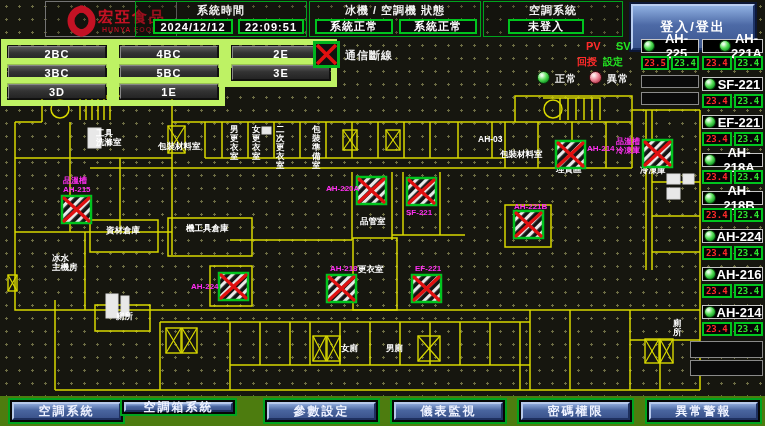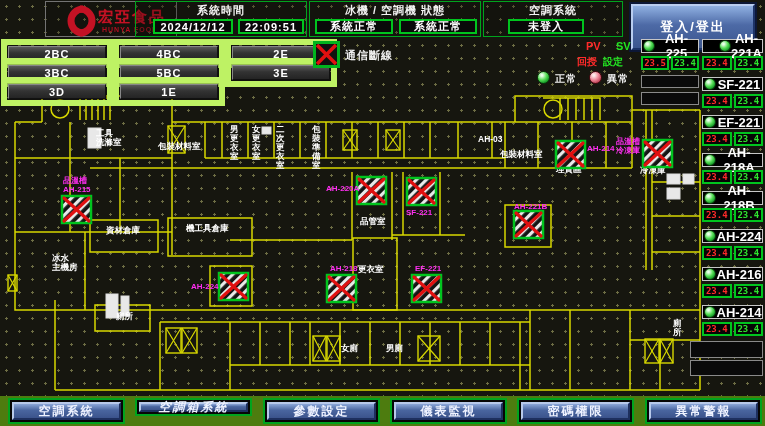--- a/index.html
+++ b/index.html
@@ -450,21 +450,21 @@
   <div class="empty-box" style="left:641px;top:92px;width:58px;height:13px;"></div>
   <div class="empty-box" style="left:690px;top:341px;width:73px;height:17px;"></div>
   <div class="empty-box" style="left:690px;top:360px;width:73px;height:16px;"></div>
 </div>
 
 <div class="abs footer-bar" style="left:0;top:396px;width:765px;height:30px;">
   <div id="footer-buttons">
       <div class="fframe" style="left: 8px; top: 2px; width: 117px; height: 26px;">
         <div class="fbtn2">空調系統</div>
       </div>
-      <div class="fframe" style="left: 135px; top: 2px; width: 117px; height: 18px; font-style: italic;">
+      <div class="fframe" style="left: 120px; top: 2px; width: 117px; height: 18px;">
         <div class="fbtn2">空調箱系統</div>
       </div>
       <div class="fframe" style="left: 263px; top: 2px; width: 117px; height: 26px;">
         <div class="fbtn2">參數設定</div>
       </div>
       <div class="fframe" style="left: 390px; top: 2px; width: 117px; height: 26px;">
         <div class="fbtn2">儀表監視</div>
       </div>
       <div class="fframe" style="left: 517px; top: 2px; width: 117px; height: 26px;">
         <div class="fbtn2">密碼權限</div>

